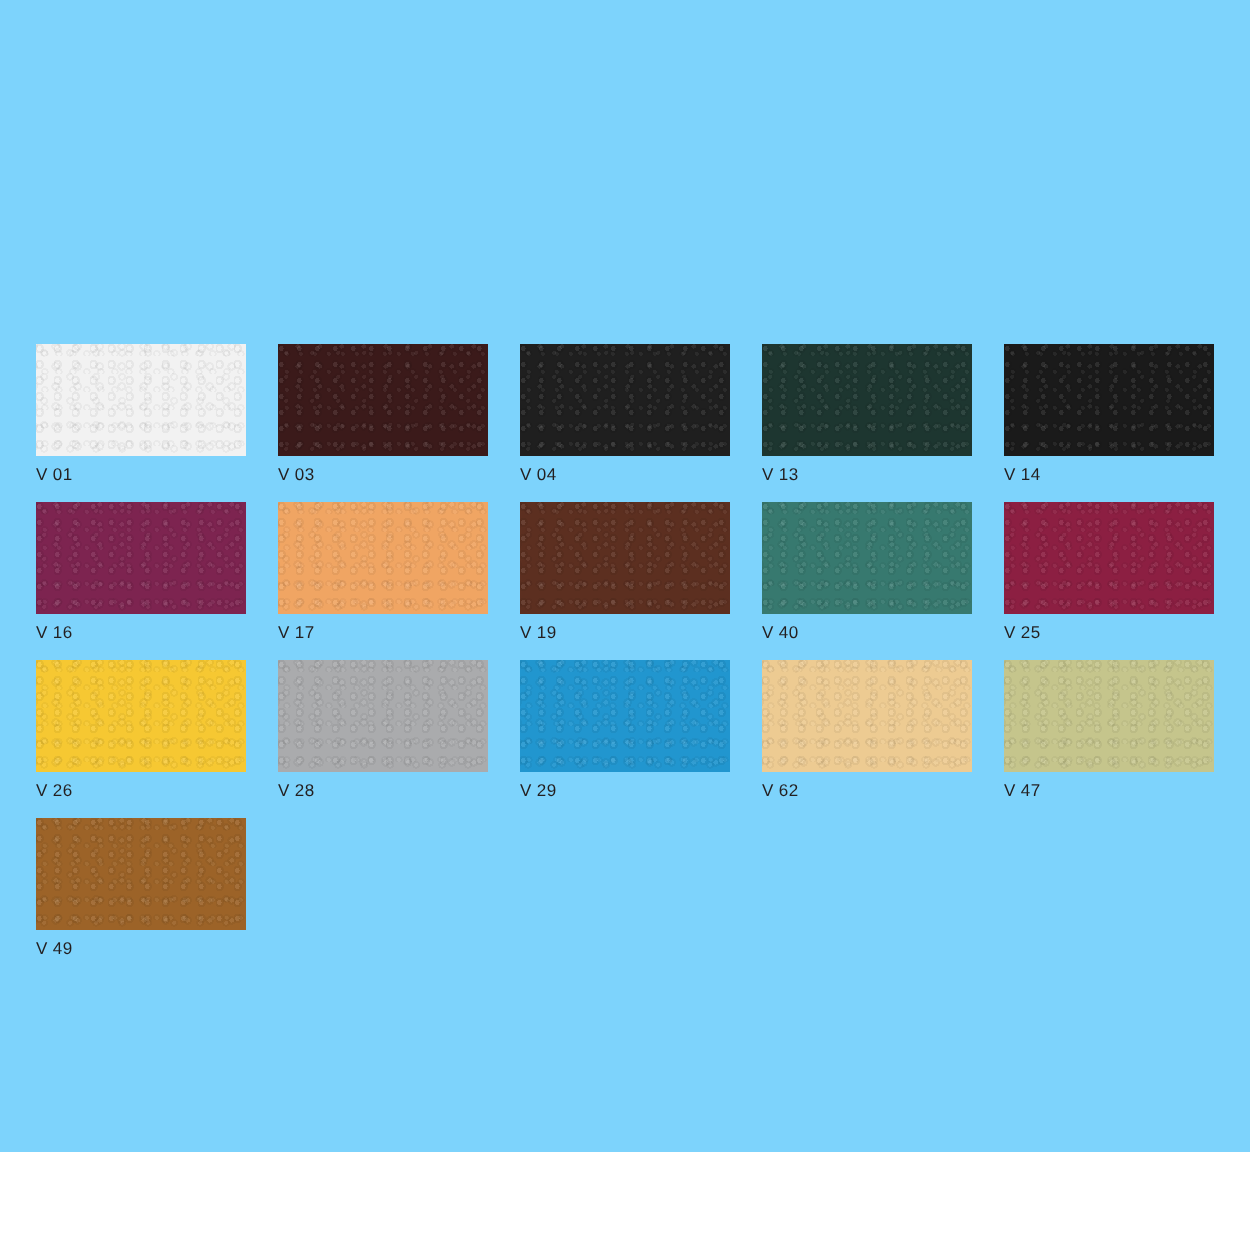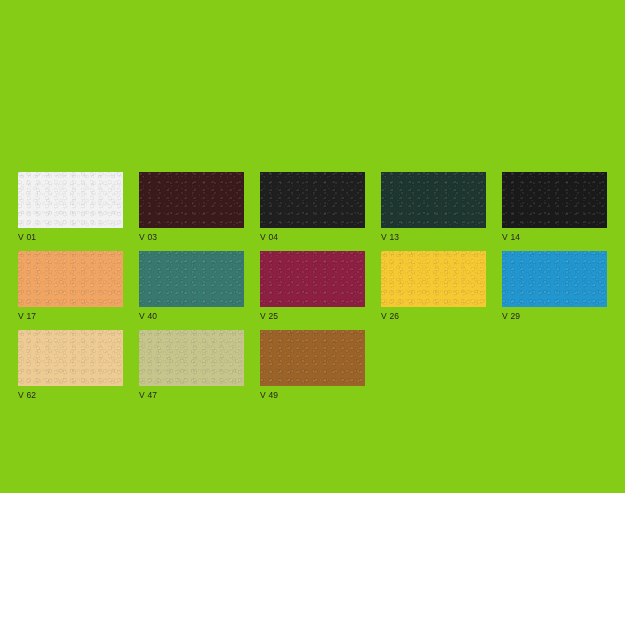--- a/index.html
+++ b/index.html
@@ -9,22 +9,22 @@
   }
   body {
     width: 625px;
     height: 625px;
     font-family: "Liberation Sans", sans-serif;
     overflow: hidden;
   }
   #swatch-board {
     position: relative;
     width: 625px;
-    height: 493px;
-    background: #84cc16;
+    height: 576px;
+    background: #7dd3fc;
   }
   #swatch-grid {
     position: absolute;
     left: 18px;
     top: 172px;
     display: grid;
     grid-template-columns: repeat(5, 105px);
     grid-template-rows: repeat(4, 56px);
     column-gap: 16px;
     row-gap: 23px;
@@ -77,34 +77,46 @@
       </div>
       <div class="swatch-cell">
         <div class="swatch-chip" style="background-color: rgb(29, 54, 48);"></div>
         <div class="swatch-label">V 13</div>
       </div>
       <div class="swatch-cell">
         <div class="swatch-chip" style="background-color: rgb(26, 26, 26);"></div>
         <div class="swatch-label">V 14</div>
       </div>
       <div class="swatch-cell">
+        <div class="swatch-chip" style="background-color: rgb(125, 36, 80);"></div>
+        <div class="swatch-label">V 16</div>
+      </div>
+      <div class="swatch-cell">
         <div class="swatch-chip" style="background-color: rgb(240, 165, 99);"></div>
         <div class="swatch-label">V 17</div>
+      </div>
+      <div class="swatch-cell">
+        <div class="swatch-chip" style="background-color: rgb(92, 47, 32);"></div>
+        <div class="swatch-label">V 19</div>
       </div>
       <div class="swatch-cell">
         <div class="swatch-chip" style="background-color: rgb(55, 121, 111);"></div>
         <div class="swatch-label">V 40</div>
       </div>
       <div class="swatch-cell">
         <div class="swatch-chip" style="background-color: rgb(140, 31, 66);"></div>
         <div class="swatch-label">V 25</div>
       </div>
       <div class="swatch-cell">
         <div class="swatch-chip" style="background-color: rgb(246, 200, 50);"></div>
         <div class="swatch-label">V 26</div>
+      </div>
+      <div class="swatch-cell">
+        <div class="swatch-chip" style="background-color: rgb(170, 171, 173);"></div>
+        <div class="swatch-label">V 28</div>
       </div>
       <div class="swatch-cell">
         <div class="swatch-chip" style="background-color: rgb(33, 150, 207);"></div>
         <div class="swatch-label">V 29</div>
       </div>
       <div class="swatch-cell">
         <div class="swatch-chip" style="background-color: rgb(237, 203, 146);"></div>
         <div class="swatch-label">V 62</div>
       </div>
       <div class="swatch-cell">

